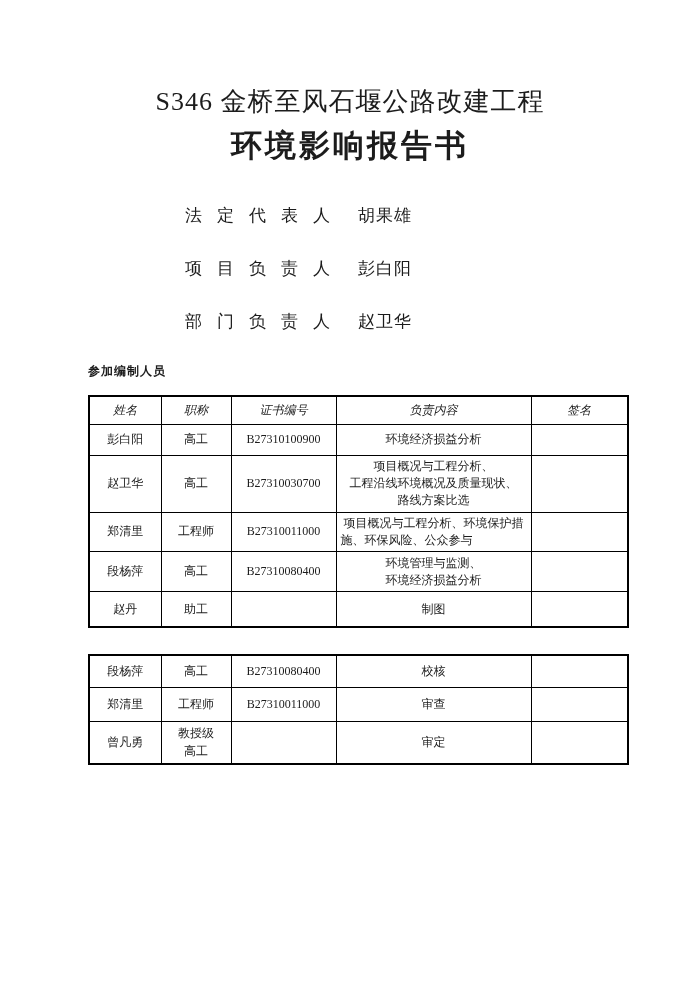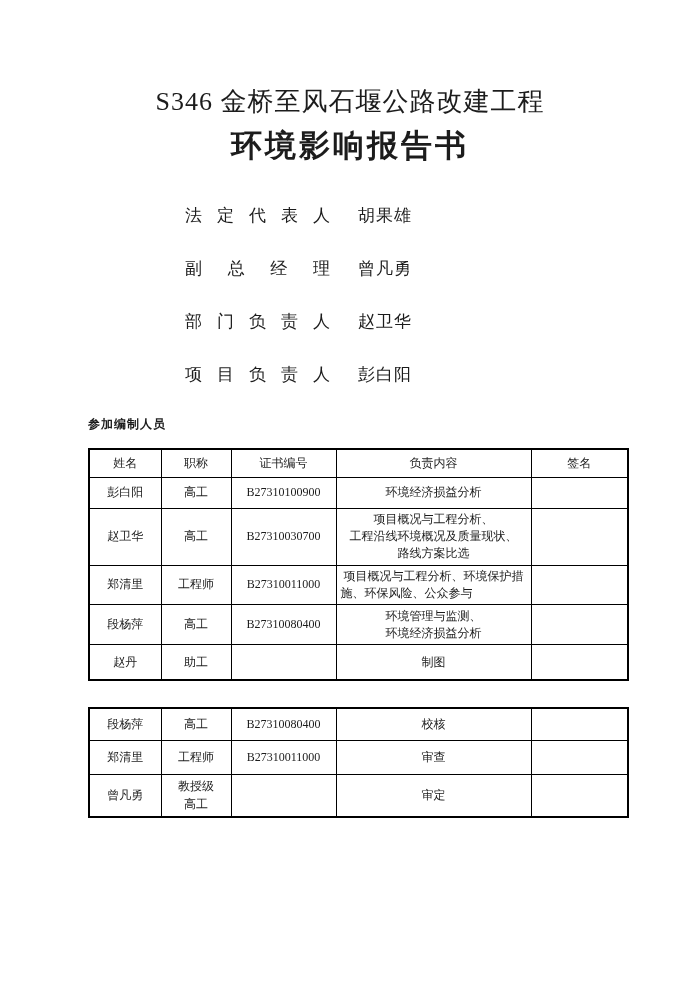--- a/index.html
+++ b/index.html
@@ -101,45 +101,41 @@
 
   <h1 class="title-main">S346 金桥至风石堰公路改建工程</h1>
   <h1 class="title-sub">环境影响报告书</h1>
 
   <div class="officials">
     <div class="official-row">
       <span class="official-label">法 定 代 表 人</span>
       <span class="official-name">胡果雄</span>
     </div>
     <div class="official-row">
-      <span class="official-label">副 总 经 理</span>
-      <span class="official-name">曾凡勇</span>
+      <span class="official-label">项 目 负 责 人</span>
+      <span class="official-name">彭白阳</span>
     </div>
     <div class="official-row">
       <span class="official-label">部 门 负 责 人</span>
       <span class="official-name">赵卫华</span>
-    </div>
-    <div class="official-row">
-      <span class="official-label">项 目 负 责 人</span>
-      <span class="official-name">彭白阳</span>
     </div>
   </div>
 
   <div class="table-caption">参加编制人员</div>
 
   <table class="doc-table">
     <colgroup>
       <col class="col-name">
         <col class="col-title">
         <col class="col-cert">
         <col class="col-duty">
         <col class="col-sign">
     </colgroup>
     <tbody>
-        <tr style="height:28px;">
+        <tr style="height:28px;font-style:italic;">
       <th>姓名</th>
       <th>职称</th>
       <th>证书编号</th>
       <th>负责内容</th>
       <th>签名</th>
     </tr>
     <tr style="height:31px;">
       <td>彭白阳</td>
       <td>高工</td>
       <td>B27310100900</td>

